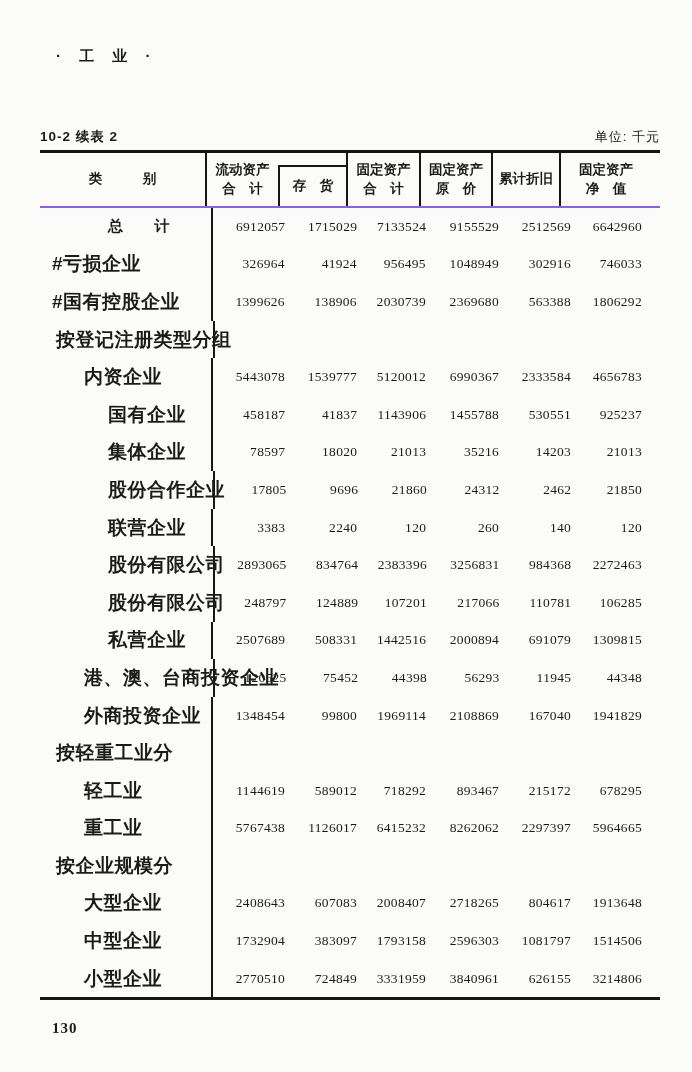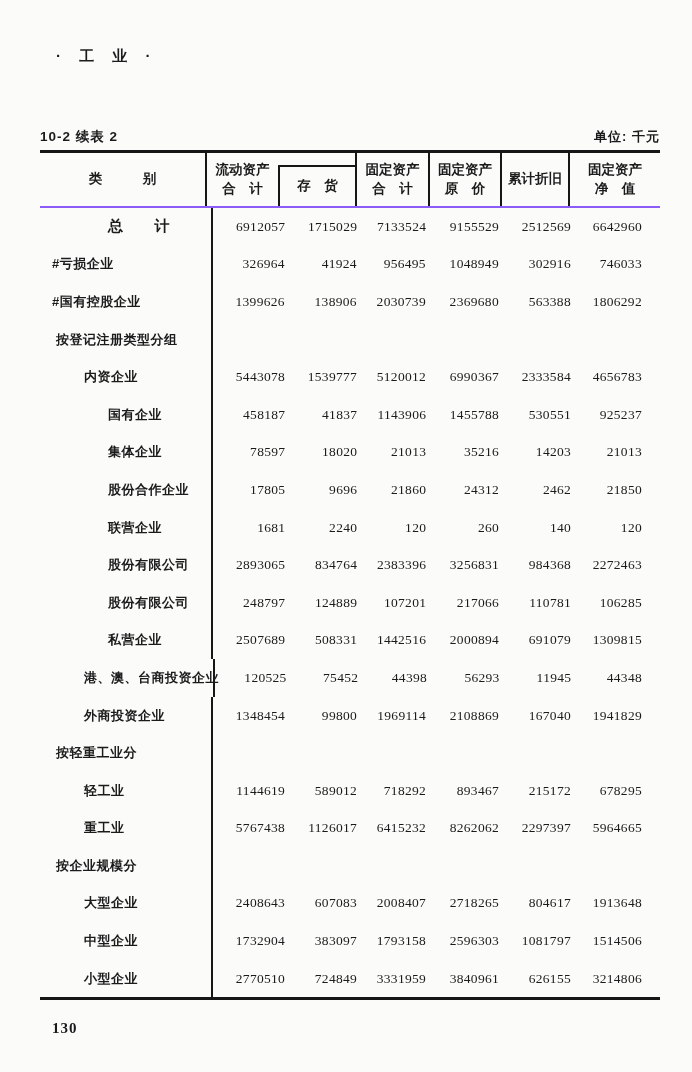--- a/index.html
+++ b/index.html
@@ -15,56 +15,56 @@
   .section-label{
     position:absolute;top:47px;left:56px;
     font-weight:bold;font-size:15px;letter-spacing:7px;
   }
 
   .meta{
     position:absolute;top:128px;left:40px;width:620px;
     display:flex;justify-content:space-between;align-items:flex-end;
   }
   .caption{font-weight:bold;font-size:13.5px;letter-spacing:1px;}
-  .unit{font-weight:bold;font-size:13px;letter-spacing:1px;}
+  .unit{font-weight:normal;font-size:13px;letter-spacing:1px;}
 
   .stat-table{
     position:absolute;top:150px;left:40px;width:620px;
     border-top:3px solid #161616;
     border-bottom:3px solid #161616;
     background:transparent;
   }
   .thead{
     display:flex;height:53px;
     border-bottom:2px solid #8b5cf6;
   }
   .th{
     box-sizing:border-box;
     display:flex;flex-direction:column;align-items:center;justify-content:center;
     font-weight:bold;font-size:13.5px;line-height:1.4;text-align:center;
   }
   .th-category{width:167px;border-right:2px solid #161616;}
   .th-current{width:71px;}
   .th-inventory{
-    width:77px;height:41px;margin-top:12px;
+    width:68px;height:41px;margin-top:12px;
     border-left:2px solid #161616;border-top:2px solid #161616;
   }
   .th-ft{width:73px;border-left:2px solid #161616;}
   .th-fo{width:72px;border-left:2px solid #161616;}
   .th-ad{width:68px;border-left:2px solid #161616;}
   .th-fn{width:92px;border-left:2px solid #161616;}
 
   .tbody{width:620px;}
   .tr{display:flex;align-items:center;height:37.6px;margin-left:8px;}
   .td{box-sizing:border-box;}
   .td.label{
     width:167px;align-self:stretch;
     border-right:2px solid #161616;
     display:flex;align-items:center;
-    font-weight:bold;font-size:13px;letter-spacing:0.5px;
+    font-weight:bold;font-size:19px;letter-spacing:0.5px;
     white-space:nowrap;
   }
   .td.label.flush{padding-left:4px;}
   .td.label.group{padding-left:8px;}
   .td.label.l1{padding-left:36px;}
   .td.label.l2{padding-left:60px;}
   .td.label.total{padding-left:60px;font-size:15px;}
   .td.num{
     font-family:"Liberation Serif",serif;
     font-size:13.5px;text-align:right;letter-spacing:0.3px;
@@ -184,21 +184,21 @@
           <div class="td label l2">股份合作企业</div>
           <div class="td num c0">17805</div>
           <div class="td num c1">9696</div>
           <div class="td num c2">21860</div>
           <div class="td num c3">24312</div>
           <div class="td num c4">2462</div>
           <div class="td num c5">21850</div>
         </div>
         <div class="tr">
           <div class="td label l2">联营企业</div>
-          <div class="td num c0">1681</div>
+          <div class="td num c0">3383</div>
           <div class="td num c1">2240</div>
           <div class="td num c2">120</div>
           <div class="td num c3">260</div>
           <div class="td num c4">140</div>
           <div class="td num c5">120</div>
         </div>
         <div class="tr">
           <div class="td label l2">股份有限公司</div>
           <div class="td num c0">2893065</div>
           <div class="td num c1">834764</div>

